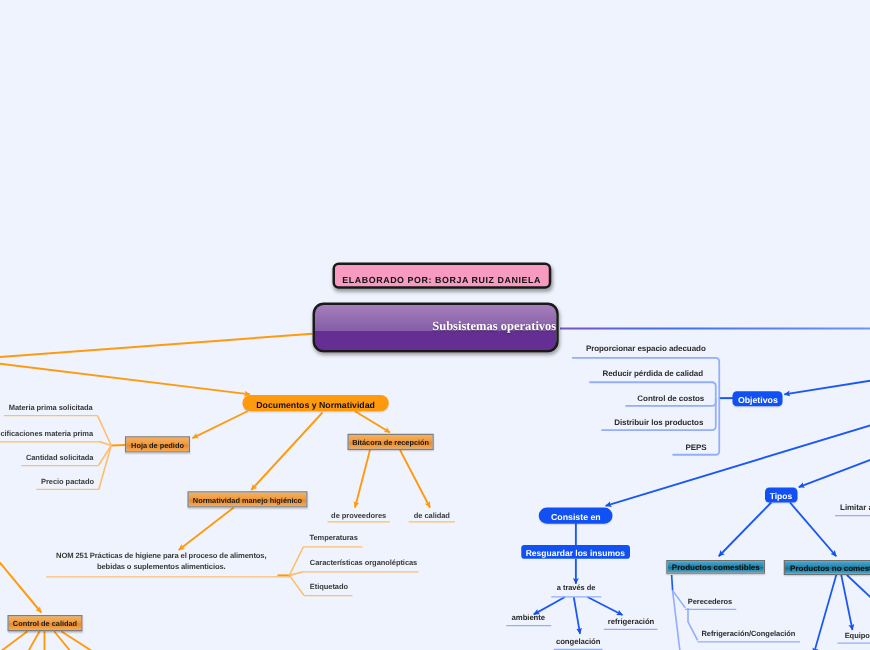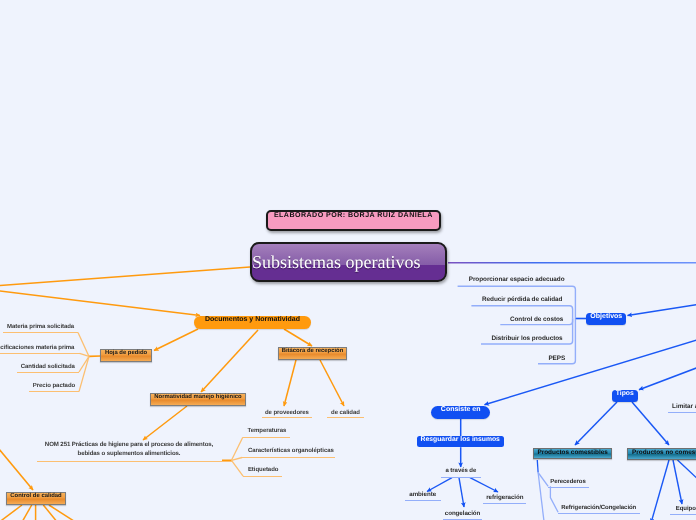--- a/index.html
+++ b/index.html
@@ -1,28 +1,28 @@
 <!DOCTYPE html>
 <html><head>
 <meta charset="utf-8">
 <style>
   html,body{margin:0;padding:0;}
   body{width:696px;height:520px;overflow:hidden;background:#eff3fd;
        font-family:"Liberation Sans",sans-serif;-webkit-font-smoothing:antialiased;text-rendering:geometricPrecision;}
   #canvas{position:relative;width:696px;height:520px;overflow:hidden;}
   .node,.node *{-webkit-font-smoothing:antialiased;}
   svg#edges{position:absolute;left:0;top:0;width:696px;height:520px;}
-  .node{position:absolute;box-sizing:border-box;display:flex;align-items:flex-start;
+  .node{position:absolute;box-sizing:border-box;display:flex;align-items:flex-end;
         justify-content:center;text-align:center;white-space:nowrap;line-height:1.12;}
 
   
   .n-center{
      background:linear-gradient(to bottom,#a57fbd 0%,#9f79b8 10%,#855da8 57.5%,#652e92 57.9%,#652e92 100%);
      border:2px solid #1a1a1a;border-radius:9px;color:#ffffff;
-     font-family:"Liberation Serif",serif;font-weight:normal;font-size:18px;
+     font-family:"Liberation Serif",serif;font-weight:bold;font-size:10px;
      text-shadow:0 1px 1px rgba(0,0,0,.45);
      box-shadow:1px 2px 3px rgba(0,0,0,.35);flex-direction:column;}
   .n-pink{background:#f79bc0;border:2px solid #1a1a1a;border-radius:5px;color:#111;
      font-weight:bold;font-size:7.1px;letter-spacing:0.45px;
      box-shadow:1px 2px 3px rgba(0,0,0,.35);}
 
   .n-orpill{background:#ff9a0e;border-radius:7px;color:#111;font-weight:bold;font-size:7px;
      box-shadow:0 1px 1px rgba(0,0,0,.12);}
   .n-orbox{background:linear-gradient(to bottom,#f7b15b 0%,#f09b3f 46%,#e8892a 54%,#f5ab55 100%);
      border:1px solid #7d7d7d;color:#1a1a1a;font-weight:bold;font-size:5.9px;

